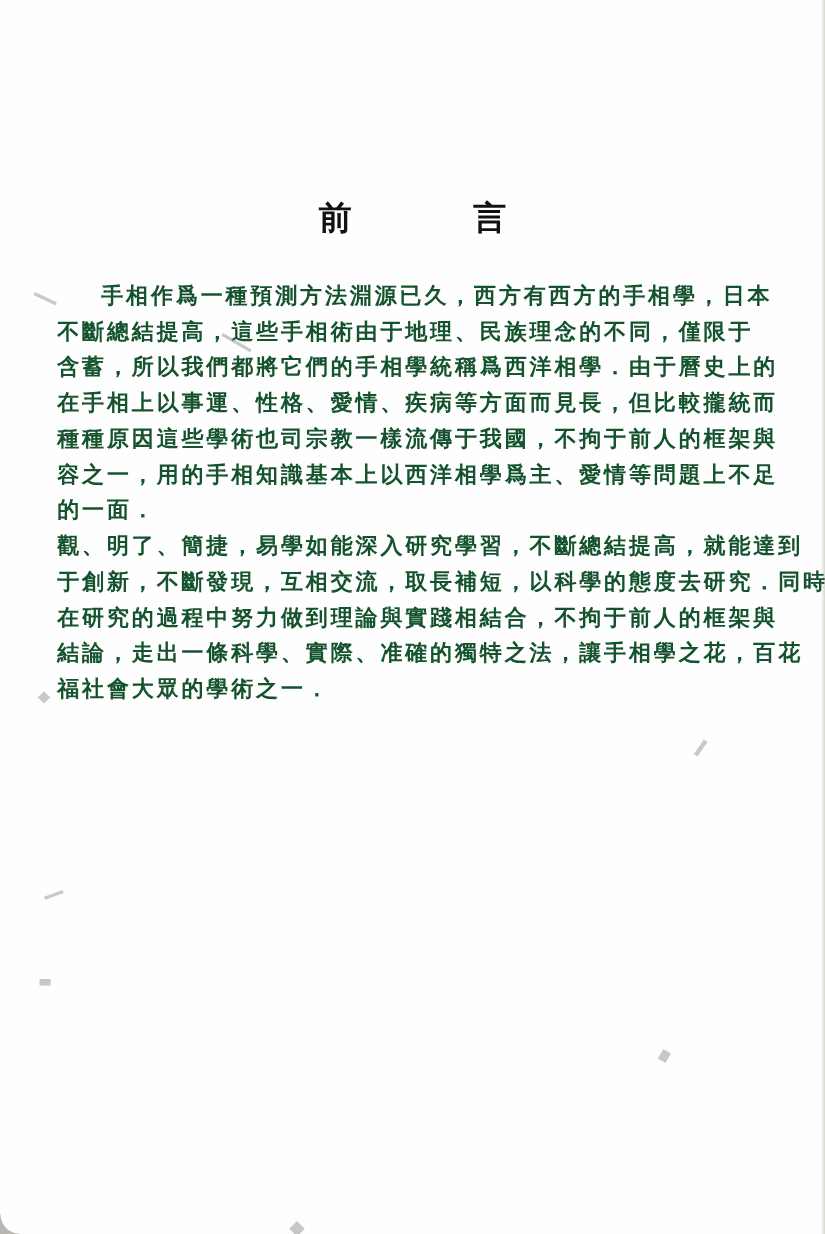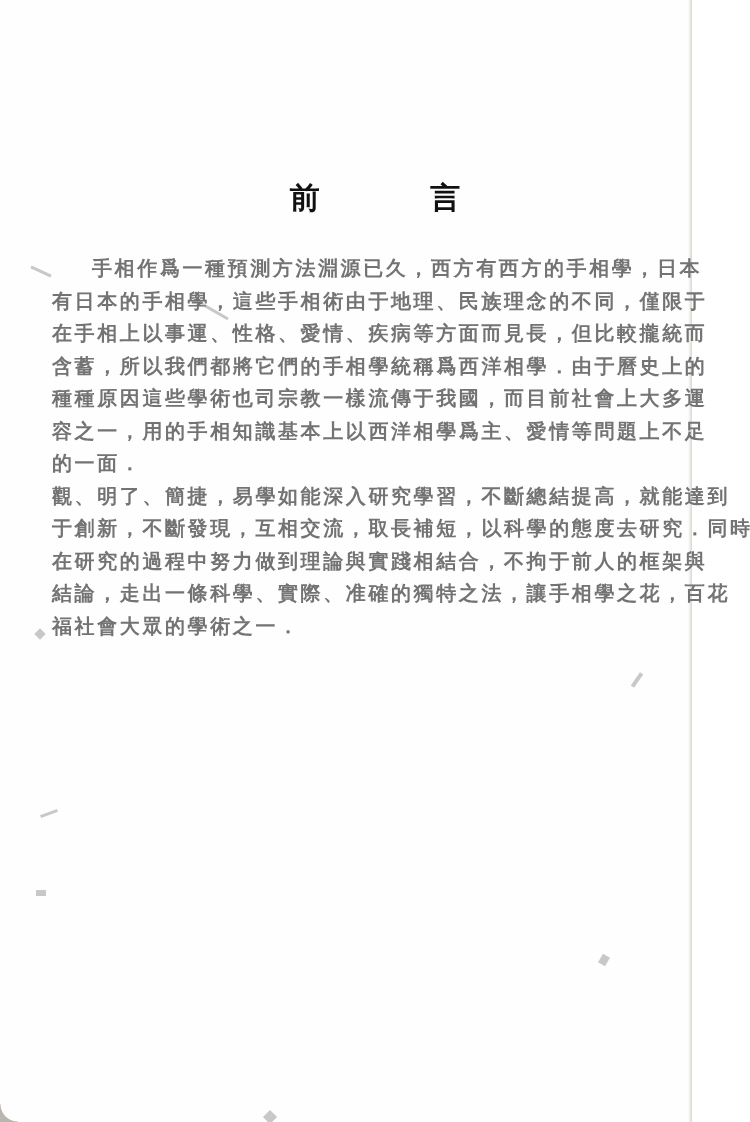--- a/index.html
+++ b/index.html
@@ -1,58 +1,58 @@
 <!DOCTYPE html>
 <html><head>
 <meta charset="utf-8">
 <style>
   html, body { margin: 0; padding: 0; }
   body {
     width: 750px; height: 1122px; background: #ffffff; position: relative; overflow: hidden;
     font-family: "DejaVu Sans", "Liberation Sans", sans-serif; color: #141414;
   }
-  .page { position: absolute; left: 0; top: 0; width: 692px; height: 1122px; background: #fefefe; }
+  .page { position: absolute; left: 0; top: 0; width: 750px; height: 1122px; background: #fefefe; }
   .edge-right { position: absolute; right: 0; top: 0; width: 4px; height: 1122px;
     background: linear-gradient(to right, #ffffff, #d8d8cf); }
   .corner-bl { position: absolute; left: 0; bottom: 0; width: 18px; height: 18px;
     background: radial-gradient(circle at 100% 0%, transparent 17px, #b9b6b0 18px); }
   .title {
     position: absolute; left: 0; width: 750px; top: 178px; text-align: center;
     font-size: 30px; font-weight: bold; letter-spacing: 50px; padding-left: 50px; box-sizing: border-box;
     font-family: "DejaVu Sans", sans-serif; color: #111;
   }
   .body-text {
     position: absolute; left: 52px; top: 252px; width: 625px;
   }
   .line {
     height: 32.5px; line-height: 32.5px; font-size: 20px; font-weight: bold;
-    white-space: nowrap; letter-spacing: 2.6px; color: #737373;
+    white-space: nowrap; letter-spacing: 2.6px; color: #14532d;
     text-align: justify; text-align-last: justify;
   }
   .line.last { text-align-last: left; }
   .line.indent { padding-left: 40px; }
   .speck { position: absolute; background: #9a9a98; opacity: 0.55; }
 </style>
 </head>
 <body>
 
 <div class="page">
   <div class="edge-right"></div>
   <div class="corner-bl"></div>
 
   <div class="title">前 言</div>
 
   <div class="body-text">
 
     <div>
       <div class="line indent">手相作爲一種預測方法淵源已久，西方有西方的手相學，日本</div>
-      <div class="line">有日本的手相學，這些手相術由于地理、民族理念的不同，僅限于</div>
+      <div class="line">不斷總結提高，這些手相術由于地理、民族理念的不同，僅限于</div>
+      <div class="line">含蓄，所以我們都將它們的手相學統稱爲西洋相學．由于曆史上的</div>
       <div class="line">在手相上以事運、性格、愛情、疾病等方面而見長，但比較攏統而</div>
-      <div class="line">含蓄，所以我們都將它們的手相學統稱爲西洋相學．由于曆史上的</div>
-      <div class="line">種種原因這些學術也司宗教一樣流傳于我國，而目前社會上大多運</div>
+      <div class="line">種種原因這些學術也司宗教一樣流傳于我國，不拘于前人的框架與</div>
       <div class="line">容之一，用的手相知識基本上以西洋相學爲主、愛情等問題上不足</div>
       <div class="line last">的一面．</div>
     </div>
 
 
     <div>
       <div class="line">觀、明了、簡捷，易學如能深入研究學習，不斷總結提高，就能達到</div>
       <div class="line">于創新，不斷發現，互相交流，取長補短，以科學的態度去研究．同時</div>
       <div class="line">在研究的過程中努力做到理論與實踐相結合，不拘于前人的框架與</div>
       <div class="line">結論，走出一條科學、實際、准確的獨特之法，讓手相學之花，百花</div>

